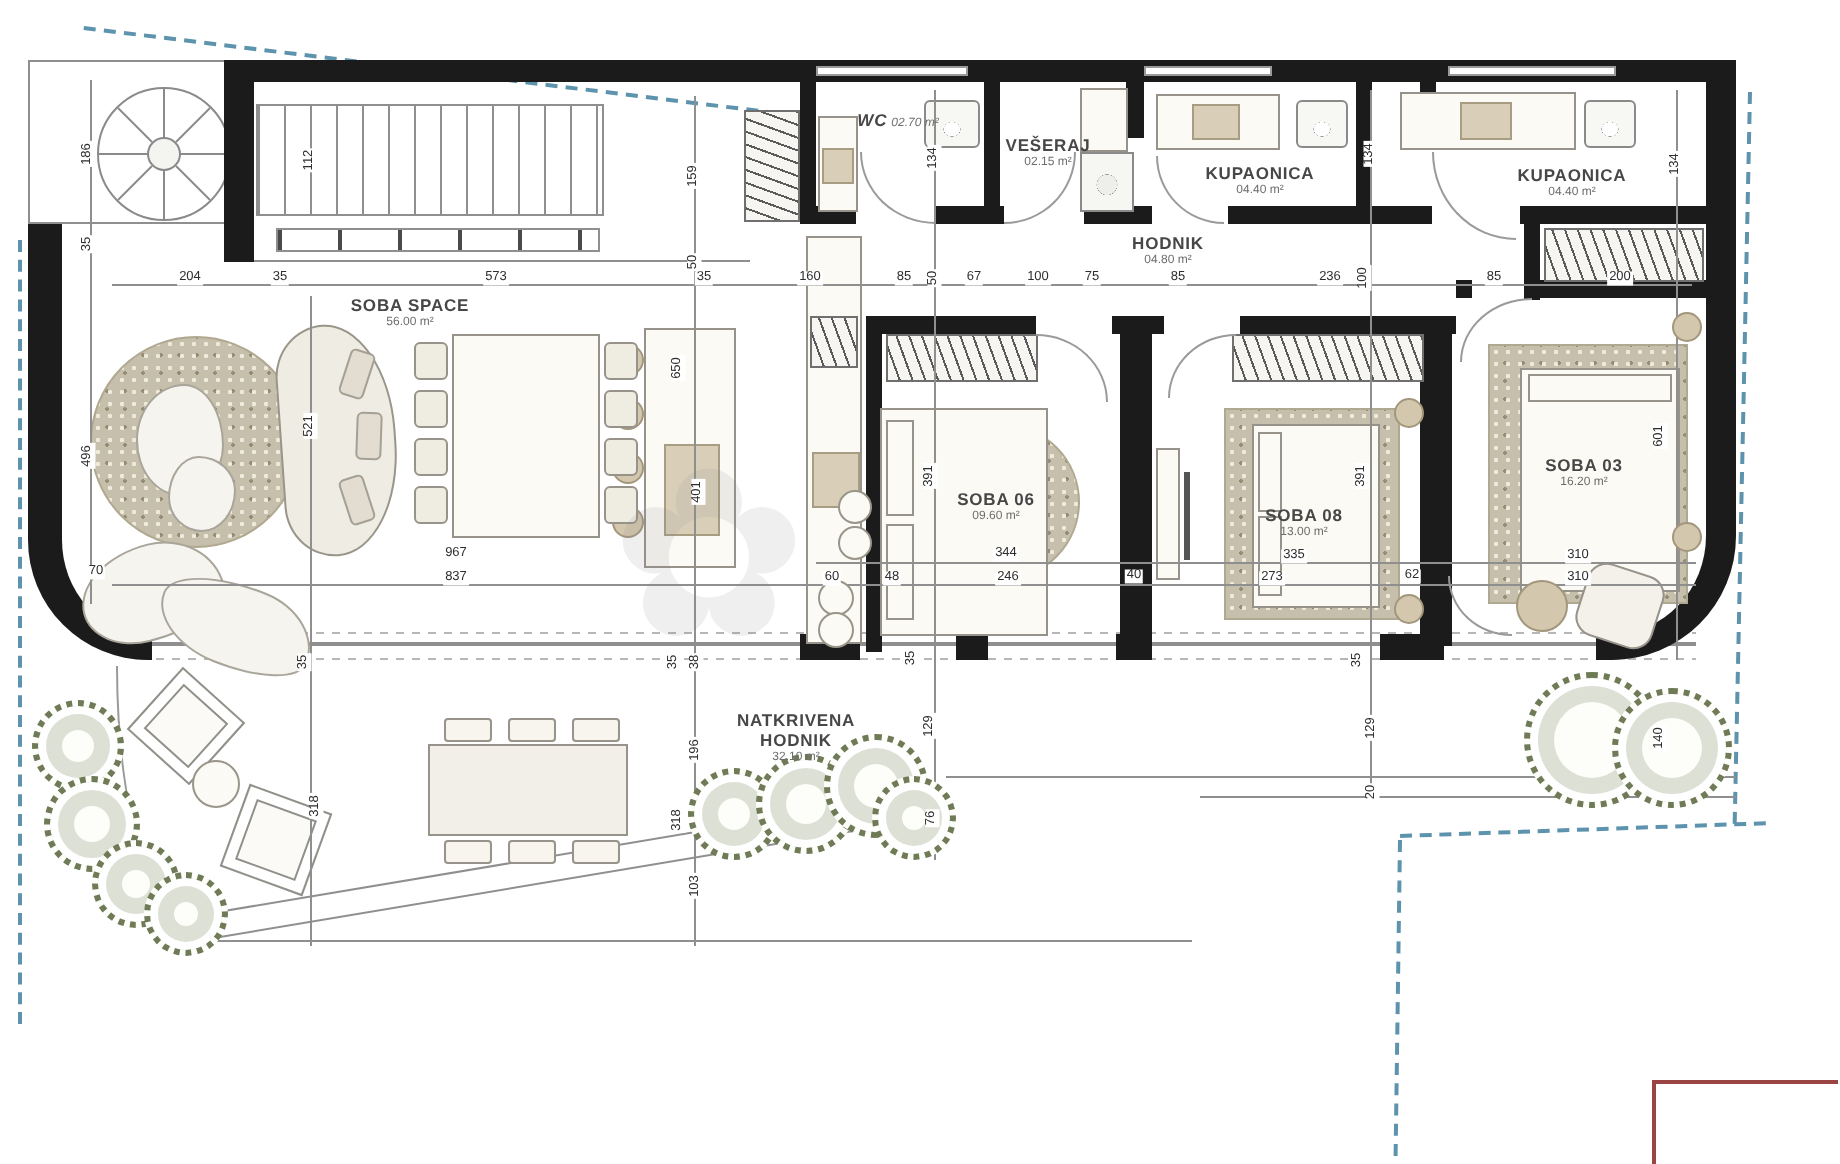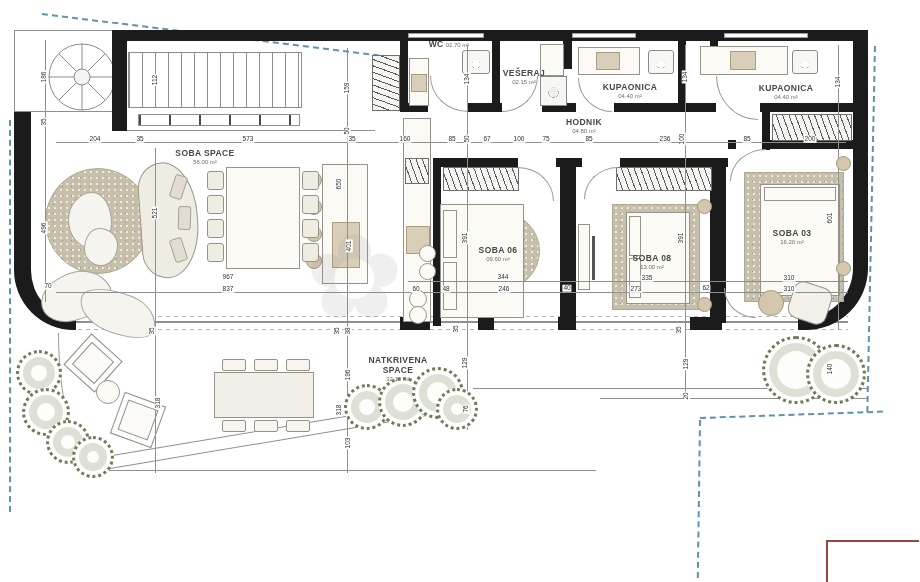--- a/index.html
+++ b/index.html
@@ -205,21 +205,21 @@
   <div class="tline" style="left:155px;top:148px;width:1px;height:325px;"></div>
   <div class="tline" style="left:347px;top:48px;width:1px;height:425px;"></div>
   <div class="tline" style="left:467px;top:45px;width:1px;height:385px;"></div>
   <div class="tline" style="left:685px;top:45px;width:1px;height:355px;"></div>
   <div class="tline" style="left:838px;top:45px;width:1px;height:285px;"></div>
 
 <div class="room-label" style="left: 205px; top: 157px;">
       <div class="room-name">SOBA SPACE</div>
       <div class="room-area">56.00 m²</div>
     </div>
-    <div class="room-label rl-inline" style="left: 449px; top: 45px;">
+    <div class="room-label rl-inline" style="left: 449px; top: 61px; font-style: italic;">
       <div class="room-name">WC</div>
       <div class="room-area">02.70 m²</div>
     </div>
     <div class="room-label" style="left: 524px; top: 77px;">
       <div class="room-name">VEŠERAJ</div>
       <div class="room-area">02.15 m²</div>
     </div>
     <div class="room-label" style="left: 630px; top: 91px;">
       <div class="room-name">KUPAONICA</div>
       <div class="room-area">04.40 m²</div>
@@ -238,21 +238,21 @@
     </div>
     <div class="room-label" style="left: 652px; top: 262px;">
       <div class="room-name">SOBA 08</div>
       <div class="room-area">13.00 m²</div>
     </div>
     <div class="room-label" style="left: 792px; top: 237px;">
       <div class="room-name">SOBA 03</div>
       <div class="room-area">16.20 m²</div>
     </div>
     <div class="room-label rl-wide" style="left: 398px; top: 369px;">
-      <div class="room-name">NATKRIVENA SPACE</div>
+      <div class="room-name">NATKRIVENA HODNIK</div>
       <div class="room-area">32.10 m²</div>
     </div>
     <div class="dim" style="left: 95px; top: 139px;">204</div>
     <div class="dim" style="left: 140px; top: 139px;">35</div>
     <div class="dim" style="left: 248px; top: 139px;">573</div>
     <div class="dim" style="left: 352px; top: 139px;">35</div>
     <div class="dim" style="left: 405px; top: 139px;">160</div>
     <div class="dim" style="left: 452px; top: 139px;">85</div>
     <div class="dim dim-v" style="left: 467px; top: 139px;">50</div>
     <div class="dim" style="left: 487px; top: 139px;">67</div>

